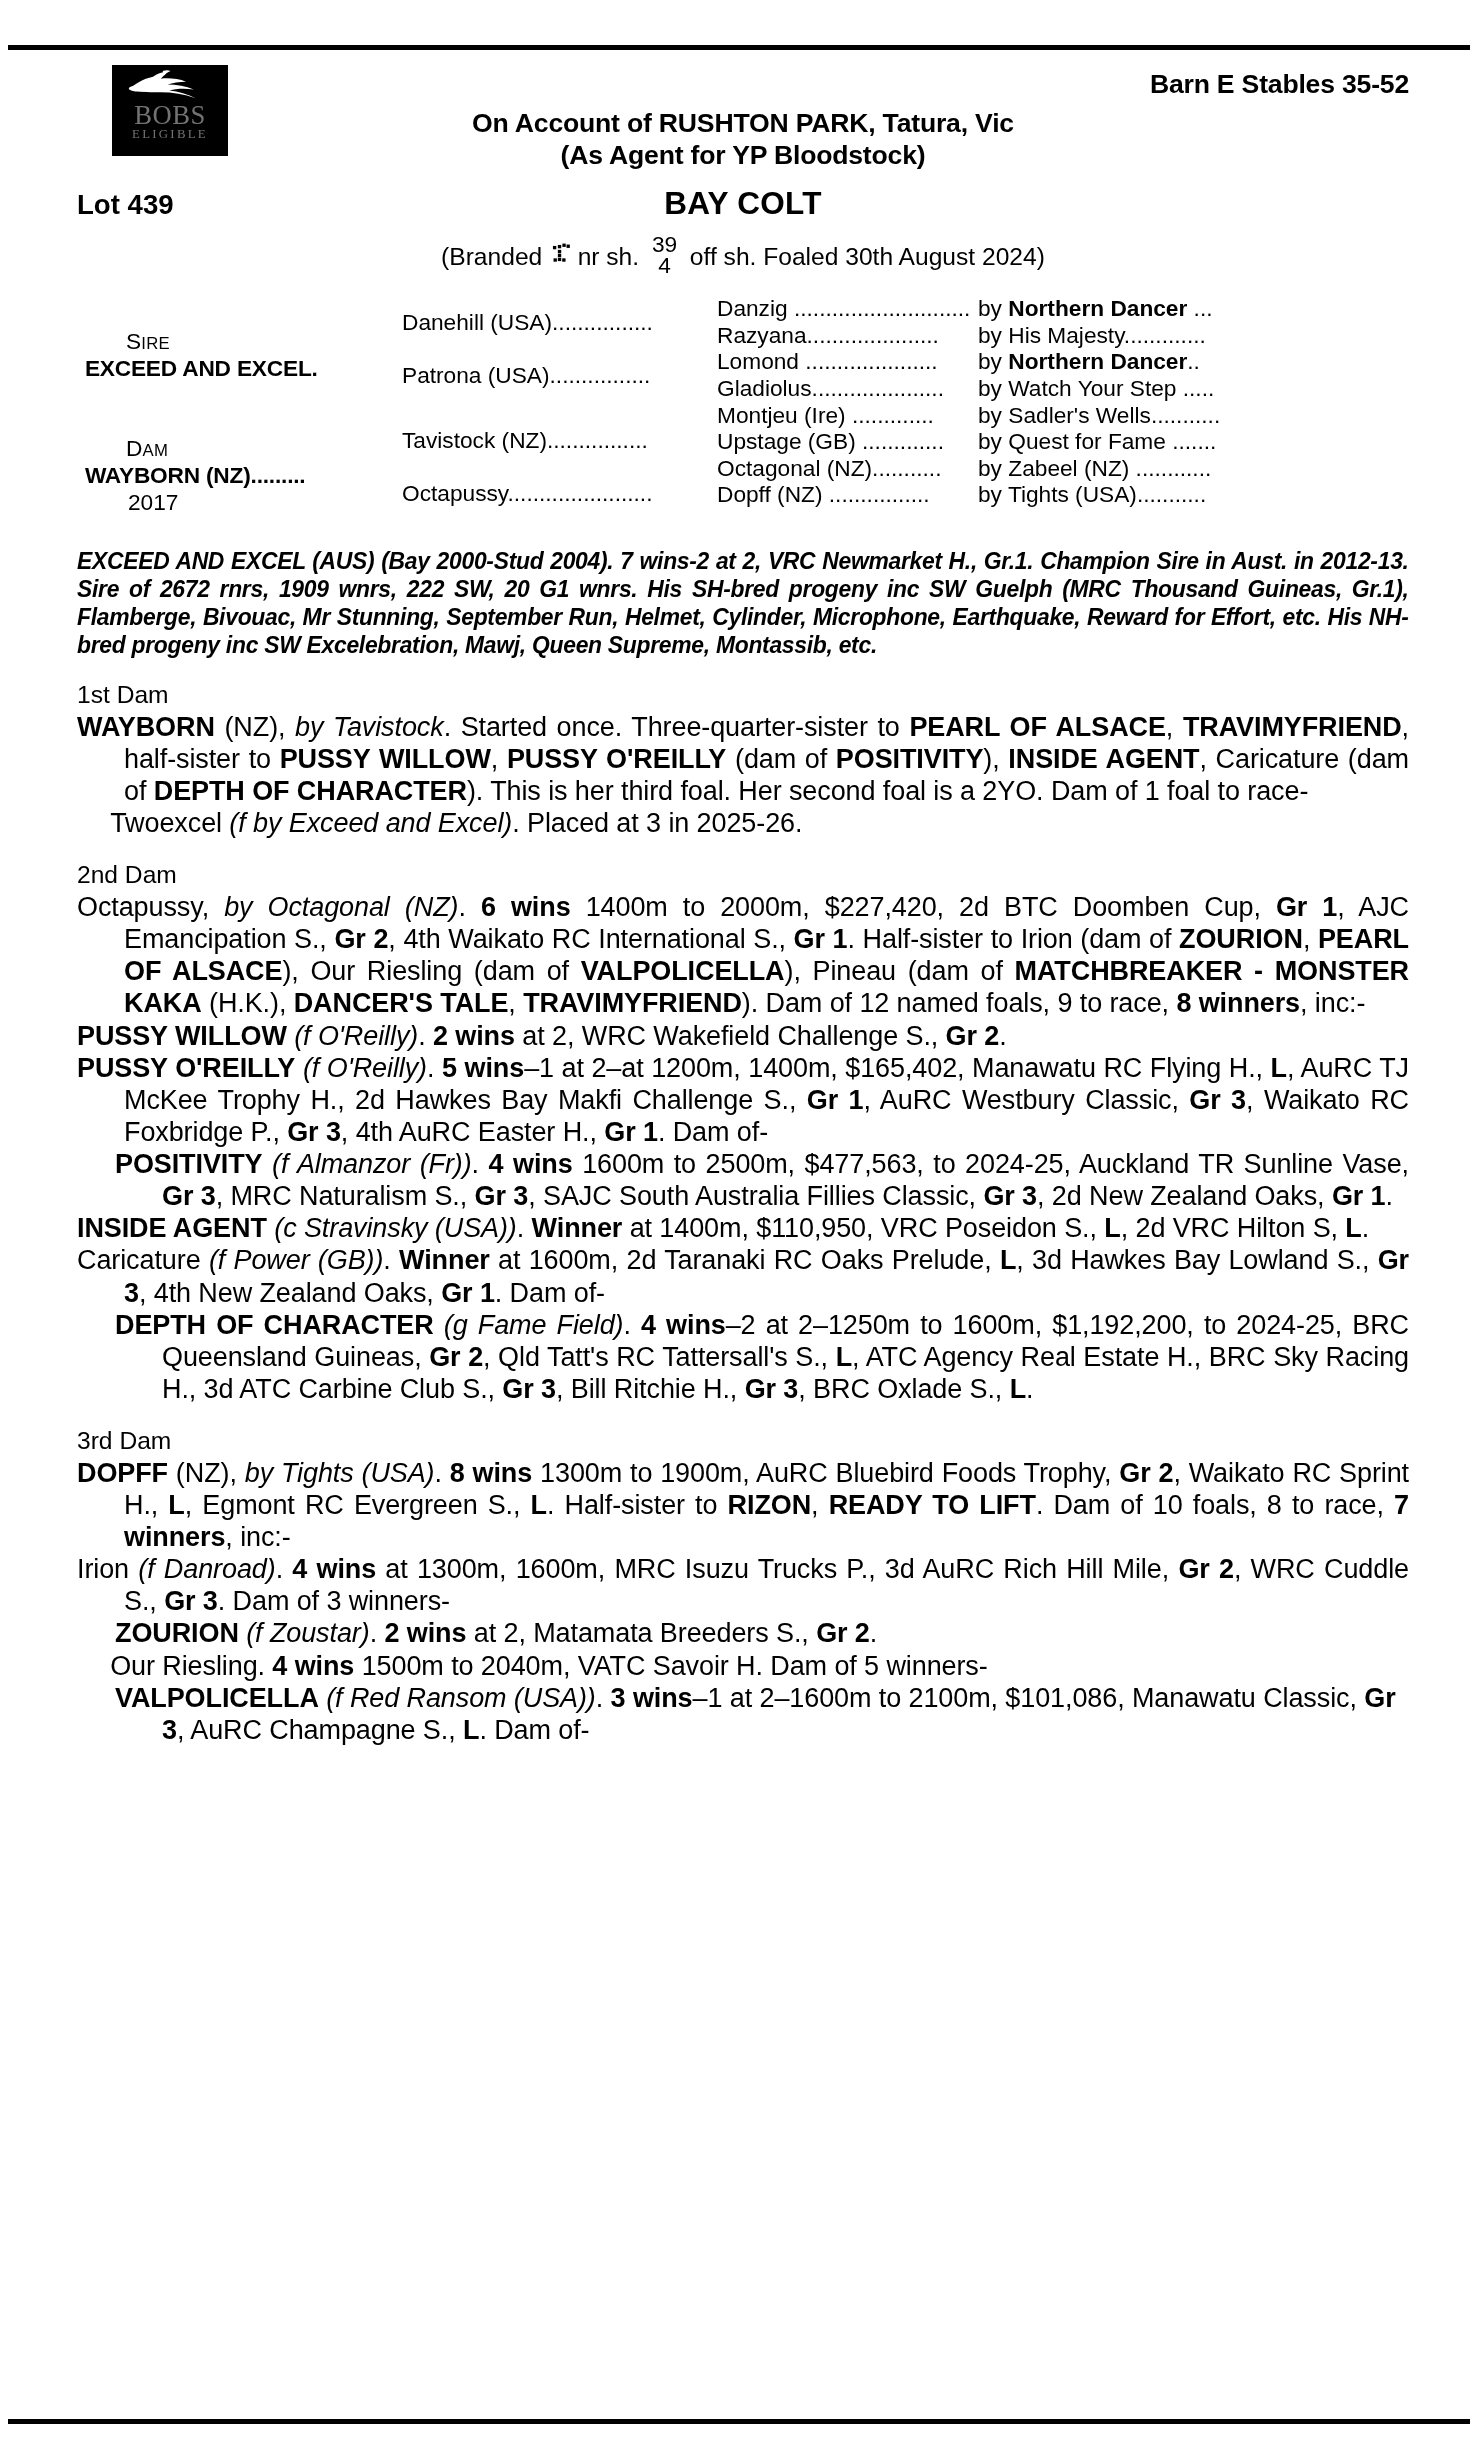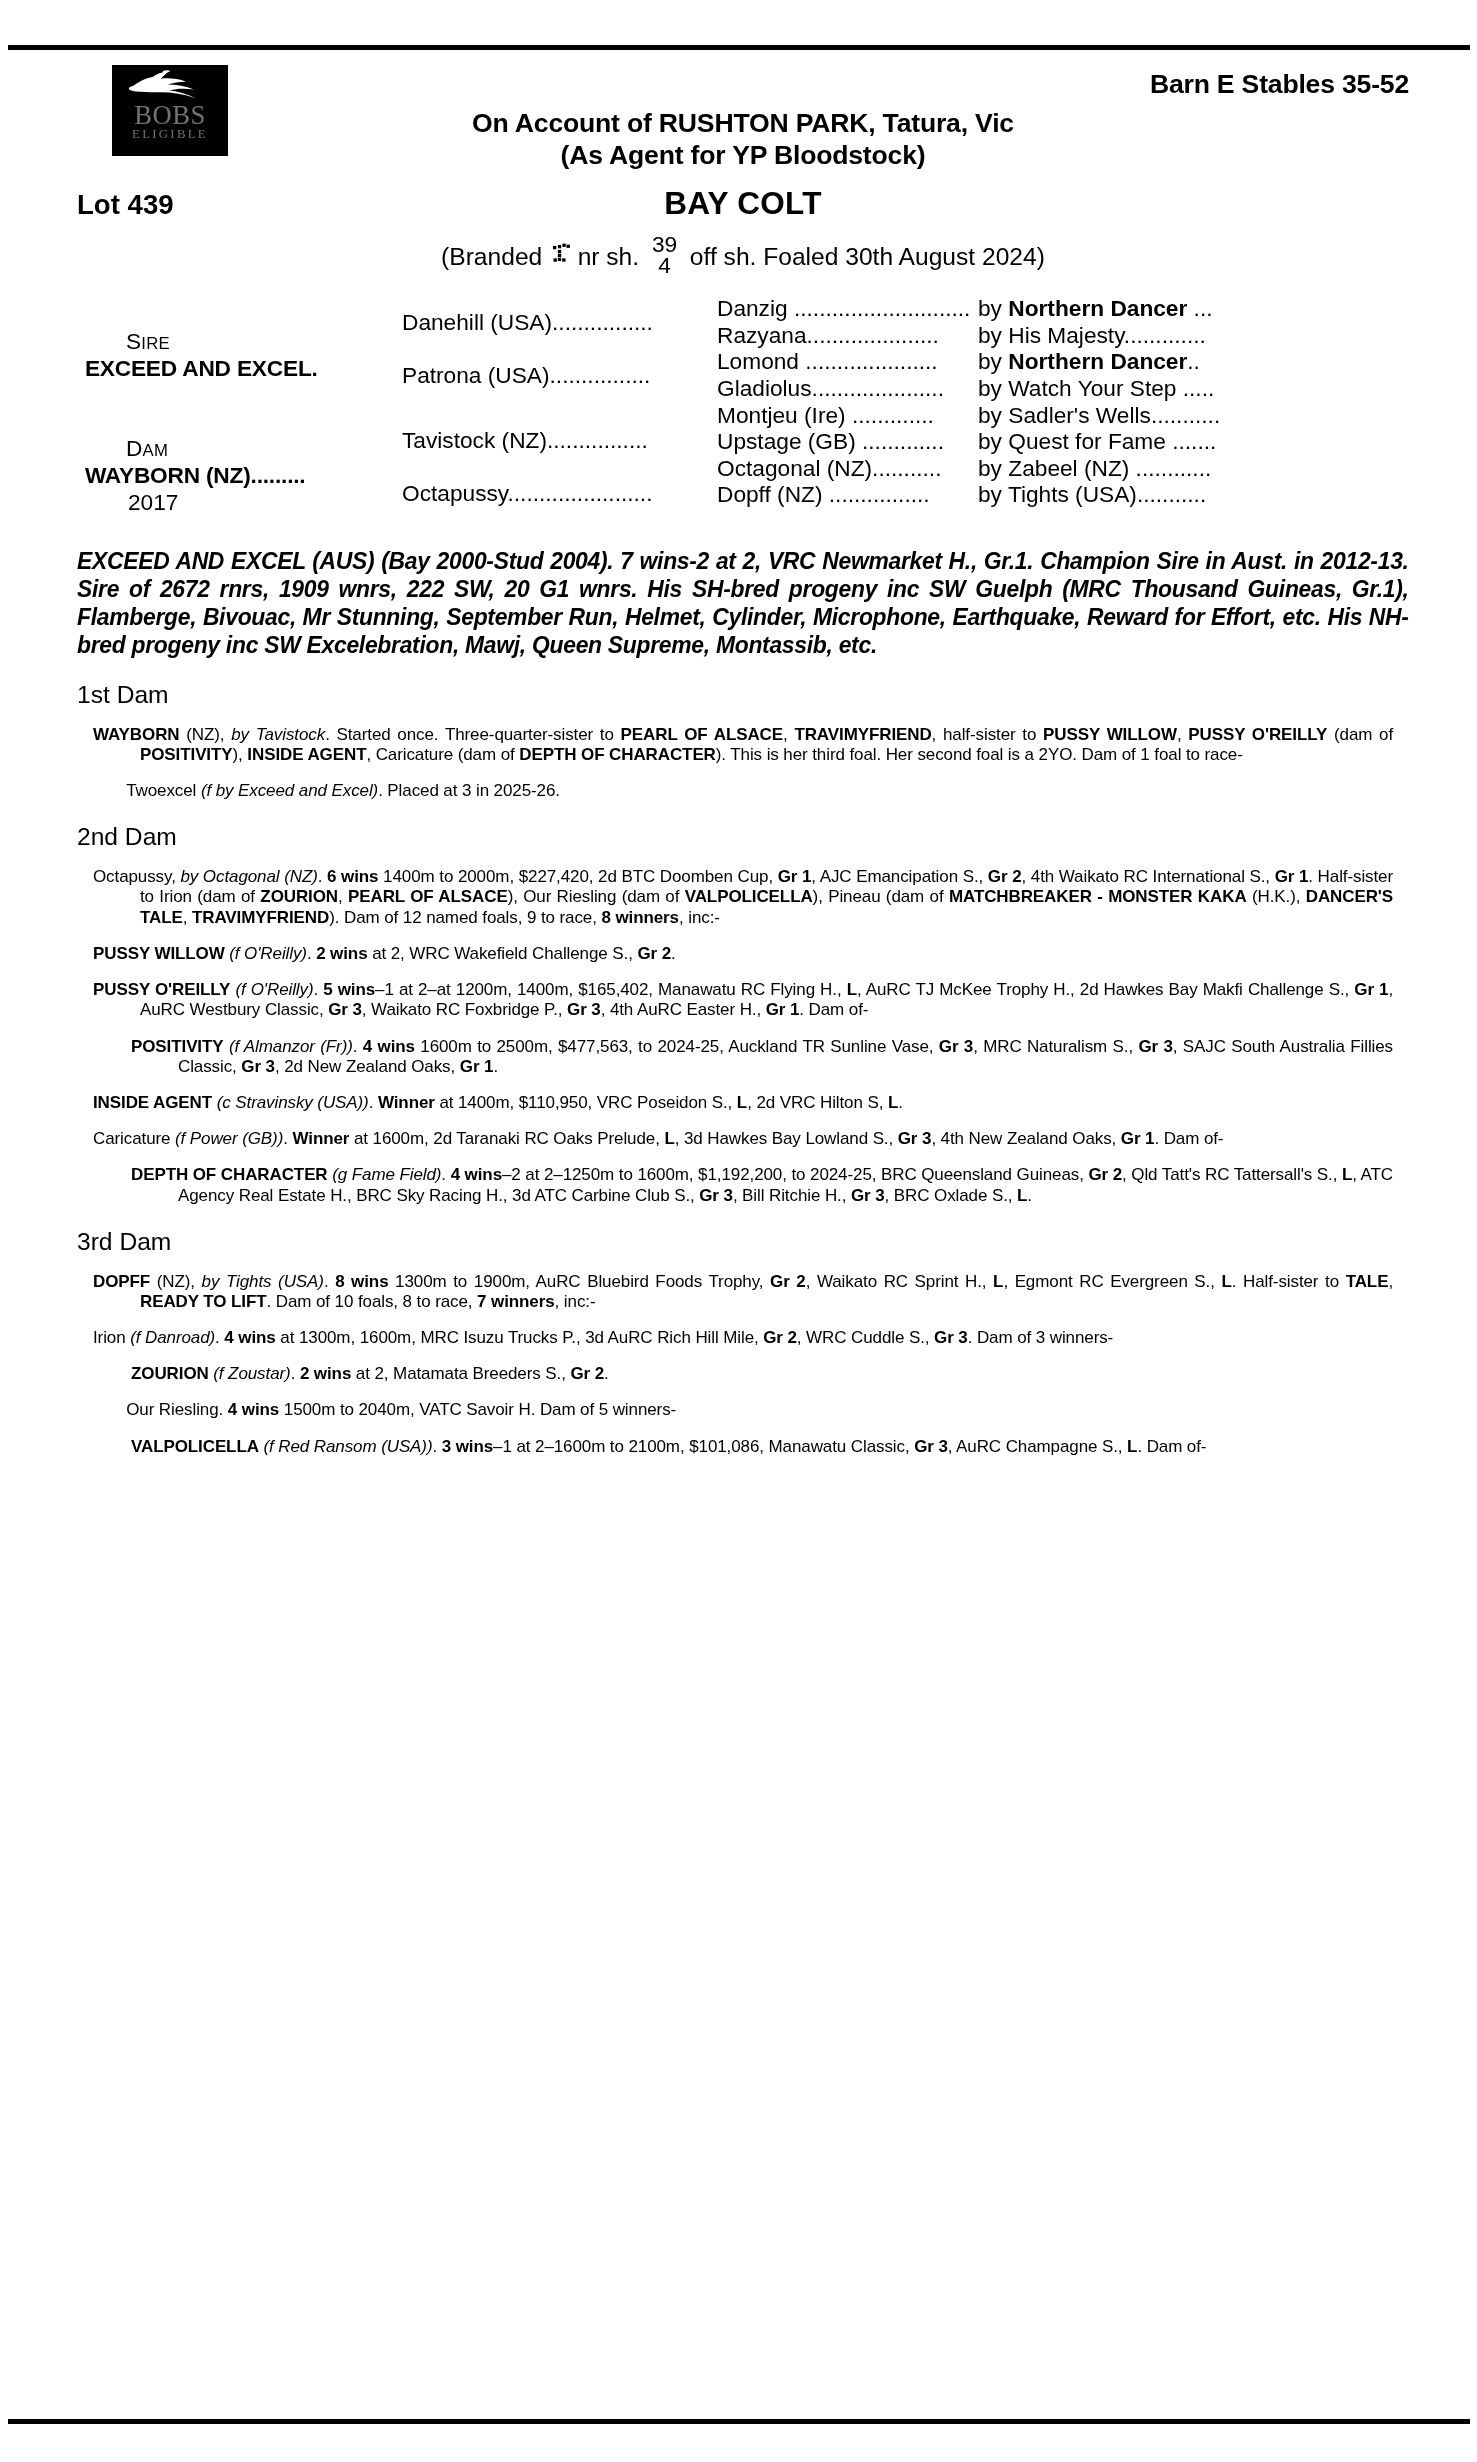--- a/index.html
+++ b/index.html
@@ -217,22 +217,22 @@
   }
 
   
   .dam-head {
     font-size: 24.6px;
     font-weight: normal;
     margin-top: 21.7px;
     margin-bottom: 2px;
   }
   p.e {
-    margin: 16px;
-    font-size: 17px;
+    margin: 0;
+    font-size: 27px;
     line-height: 1.19;
     text-align: justify;
     letter-spacing: -0.1px;
   }
   p.e:last-child { text-align: left; }
   .ind1 { padding-left: 47px; text-indent: -47px; }
   .ind2 { padding-left: 47px; text-indent: -13.8px; }
   .ind3 { padding-left: 85px; text-indent: -47px; }
   .ind4 { padding-left: 118px; text-indent: -47px; }
   .nojust { text-align: left !important; }
@@ -355,21 +355,21 @@
     <div class="dam-head">2nd Dam</div>
     <p class="e ind1">Octapussy, <i>by Octagonal (NZ)</i>. <b>6 wins</b> 1400m to 2000m, $227,420, 2d BTC Doomben Cup, <b>Gr 1</b>, AJC Emancipation S., <b>Gr 2</b>, 4th Waikato RC International S., <b>Gr 1</b>. Half-sister to Irion (dam of <b>ZOURION</b>, <b>PEARL OF ALSACE</b>), Our Riesling (dam of <b>VALPOLICELLA</b>), Pineau (dam of <b>MATCHBREAKER - MONSTER KAKA</b> (H.K.), <b>DANCER'S TALE</b>, <b>TRAVIMYFRIEND</b>). Dam of 12 named foals, 9 to race, <b>8 winners</b>, inc:-</p>
     <p class="e ind1"><b>PUSSY WILLOW</b> <i>(f O'Reilly)</i>. <b>2 wins</b> at 2, WRC Wakefield Challenge S., <b>Gr 2</b>.</p>
     <p class="e ind1"><b>PUSSY O'REILLY</b> <i>(f O'Reilly)</i>. <b>5 wins</b>–1 at 2–at 1200m, 1400m, $165,402, Manawatu RC Flying H., <b>L</b>, AuRC TJ McKee Trophy H., 2d Hawkes Bay Makfi Challenge S., <b>Gr 1</b>, AuRC Westbury Classic, <b>Gr 3</b>, Waikato RC Foxbridge P., <b>Gr 3</b>, 4th AuRC Easter H., <b>Gr 1</b>. Dam of-</p>
     <p class="e ind3"><b>POSITIVITY</b> <i>(f Almanzor (Fr))</i>. <b>4 wins</b> 1600m to 2500m, $477,563, to 2024-25, Auckland TR Sunline Vase, <b>Gr 3</b>, MRC Naturalism S., <b>Gr 3</b>, SAJC South Australia Fillies Classic, <b>Gr 3</b>, 2d New Zealand Oaks, <b>Gr 1</b>.</p>
     <p class="e ind1"><b>INSIDE AGENT</b> <i>(c Stravinsky (USA))</i>. <b>Winner</b> at 1400m, $110,950, VRC Poseidon S., <b>L</b>, 2d VRC Hilton S, <b>L</b>.</p>
     <p class="e ind1">Caricature <i>(f Power (GB))</i>. <b>Winner</b> at 1600m, 2d Taranaki RC Oaks Prelude, <b>L</b>, 3d Hawkes Bay Lowland S., <b>Gr 3</b>, 4th New Zealand Oaks, <b>Gr 1</b>. Dam of-</p>
     <p class="e ind3"><b>DEPTH OF CHARACTER</b> <i>(g Fame Field)</i>. <b>4 wins</b>–2 at 2–1250m to 1600m, $1,192,200, to 2024-25, BRC Queensland Guineas, <b>Gr 2</b>, Qld Tatt's RC Tattersall's S., <b>L</b>, ATC Agency Real Estate H., BRC Sky Racing H., 3d ATC Carbine Club S., <b>Gr 3</b>, Bill Ritchie H., <b>Gr 3</b>, BRC Oxlade S., <b>L</b>.</p>
 
     <div class="dam-head">3rd Dam</div>
-    <p class="e ind1"><b>DOPFF</b> (NZ), <i>by Tights (USA)</i>. <b>8 wins</b> 1300m to 1900m, AuRC Bluebird Foods Trophy, <b>Gr 2</b>, Waikato RC Sprint H., <b>L</b>, Egmont RC Evergreen S., <b>L</b>. Half-sister to <b>TALE</b>, <b>READY TO LIFT</b>. Dam of 10 foals, 8 to race, <b>7 winners</b>, inc:-</p>
+    <p class="e ind1"><b>DOPFF</b> (NZ), <i>by Tights (USA)</i>. <b>8 wins</b> 1300m to 1900m, AuRC Bluebird Foods Trophy, <b>Gr 2</b>, Waikato RC Sprint H., <b>L</b>, Egmont RC Evergreen S., <b>L</b>. Half-sister to <b>RIZON</b>, <b>READY TO LIFT</b>. Dam of 10 foals, 8 to race, <b>7 winners</b>, inc:-</p>
     <p class="e ind1">Irion <i>(f Danroad)</i>. <b>4 wins</b> at 1300m, 1600m, MRC Isuzu Trucks P., 3d AuRC Rich Hill Mile, <b>Gr 2</b>, WRC Cuddle S., <b>Gr 3</b>. Dam of 3 winners-</p>
     <p class="e ind3 nojust"><b>ZOURION</b> <i>(f Zoustar)</i>. <b>2 wins</b> at 2, Matamata Breeders S., <b>Gr 2</b>.</p>
     <p class="e ind2 nojust">Our Riesling. <b>4 wins</b> 1500m to 2040m, VATC Savoir H. Dam of 5 winners-</p>
     <p class="e ind3"><b>VALPOLICELLA</b> <i>(f Red Ransom (USA))</i>. <b>3 wins</b>–1 at 2–1600m to 2100m, $101,086, Manawatu Classic, <b>Gr 3</b>, AuRC Champagne S., <b>L</b>. Dam of-</p>
 
   </div>
 </div>
 
 
 </body></html>

